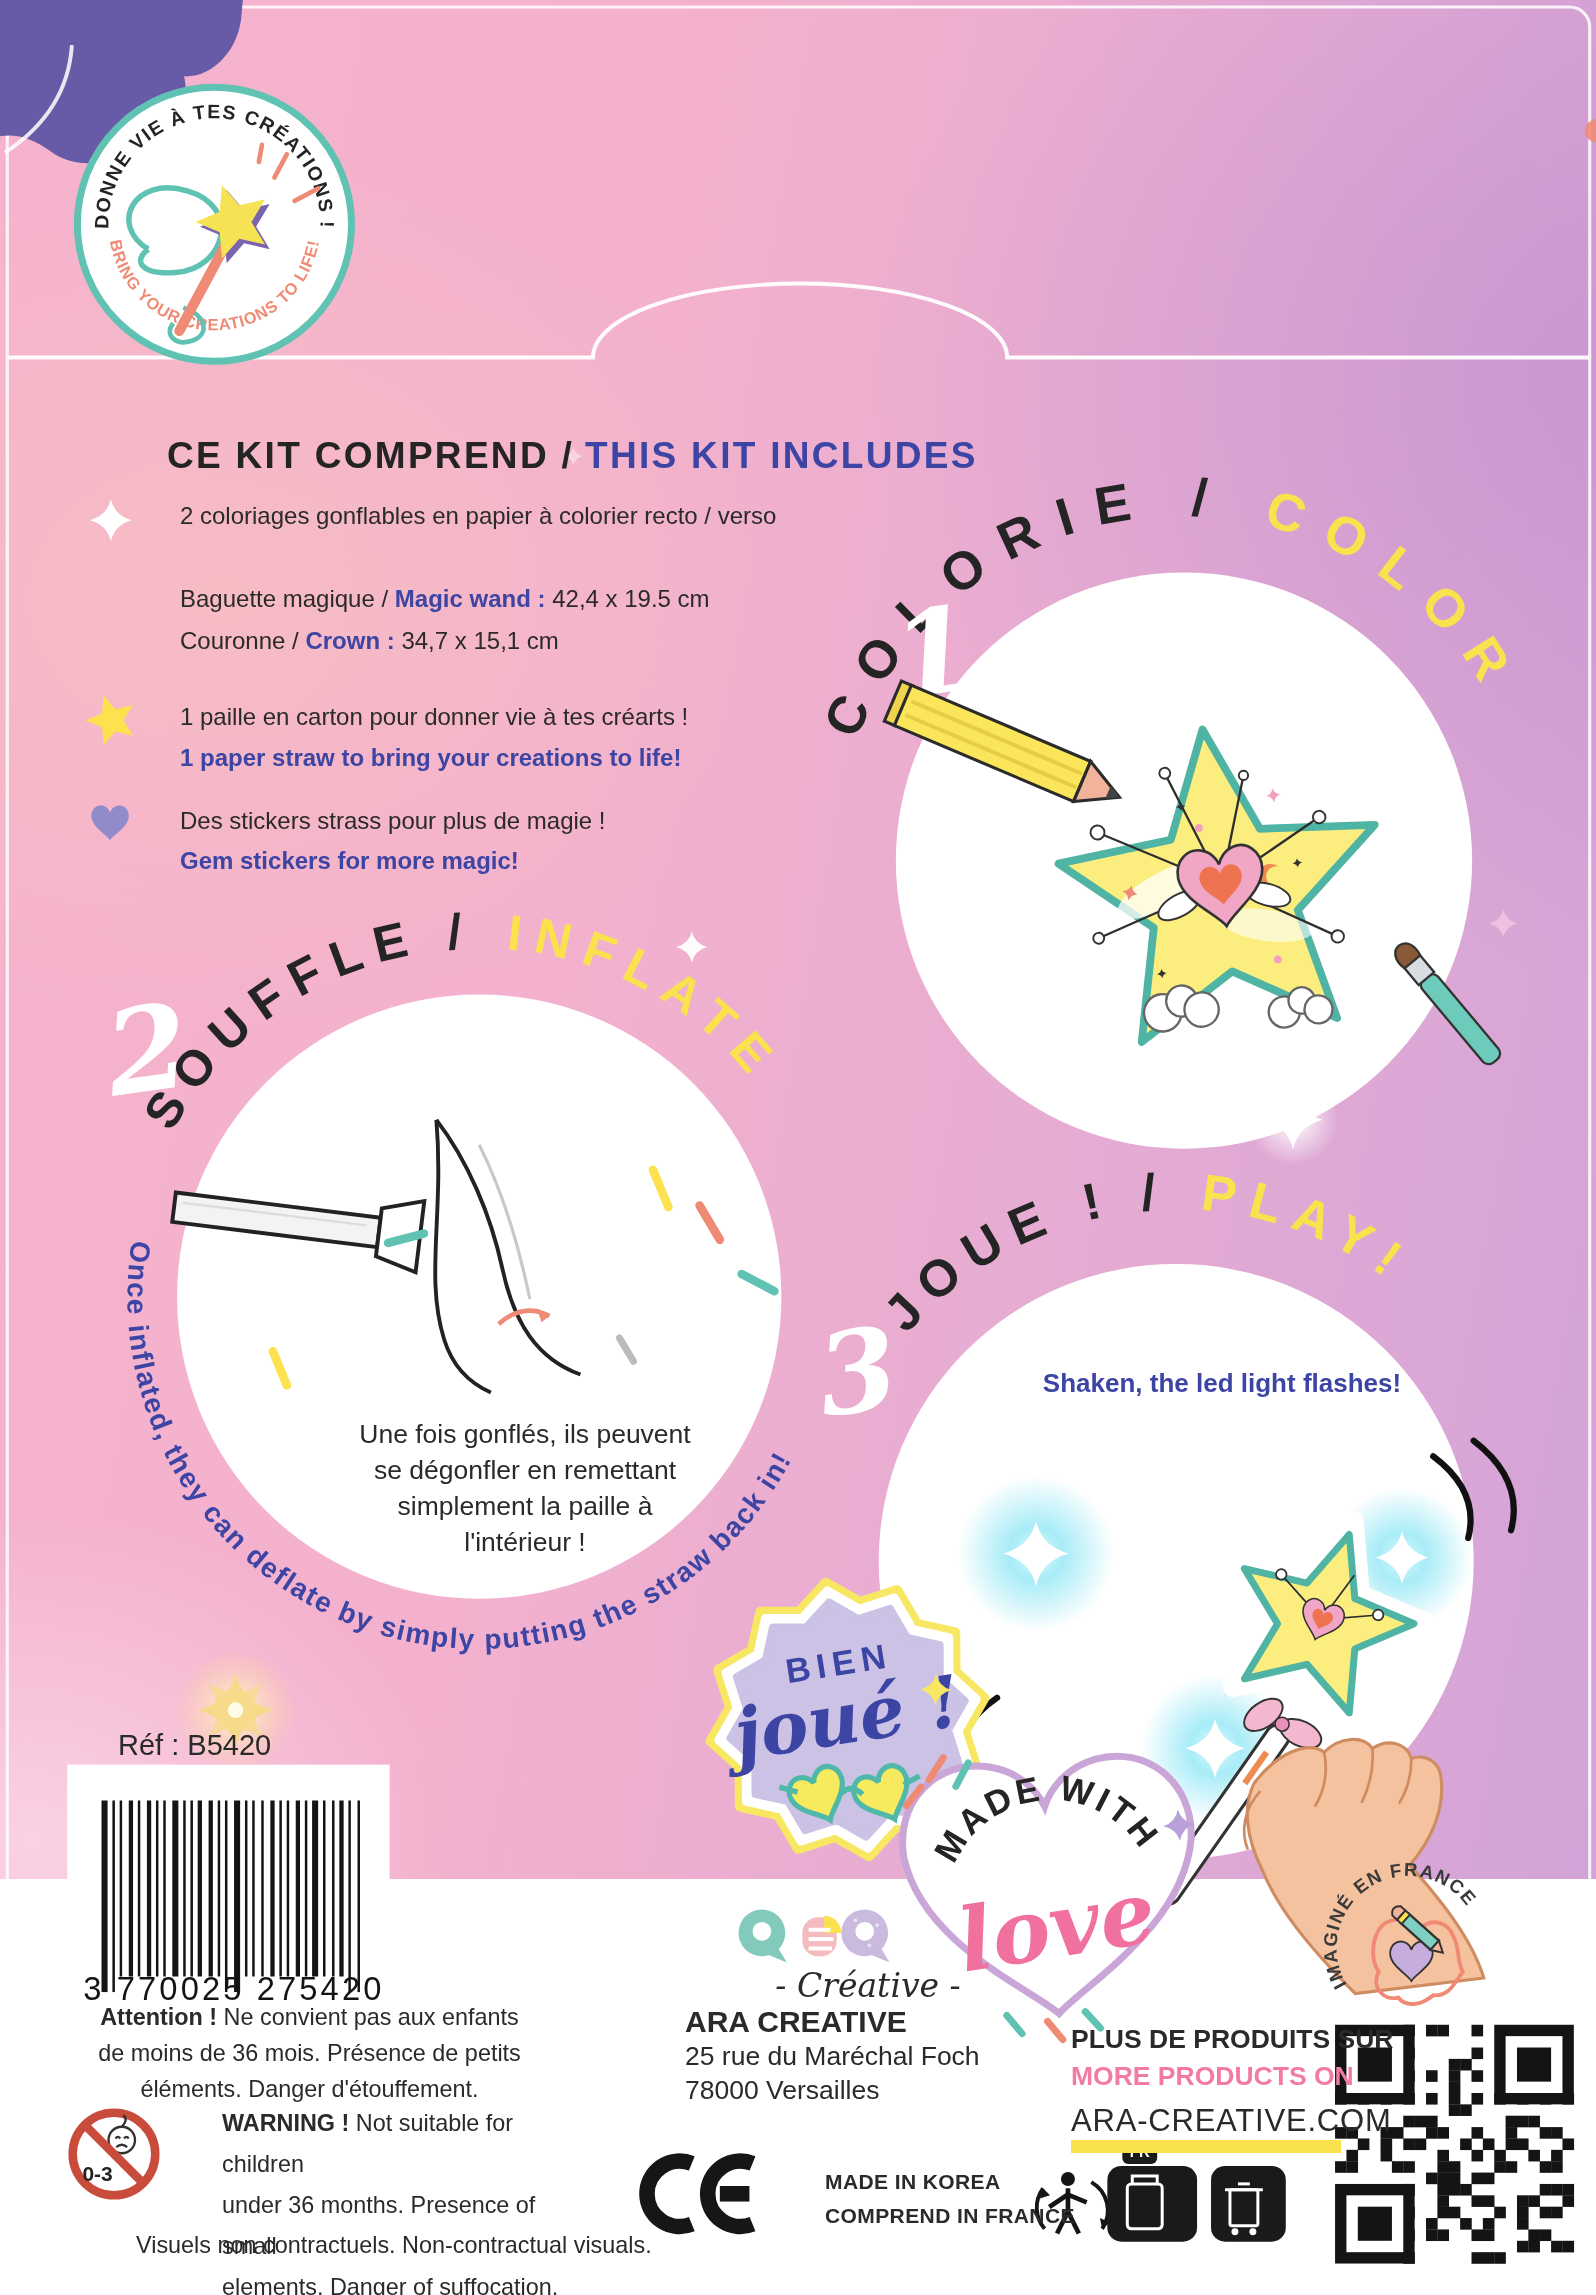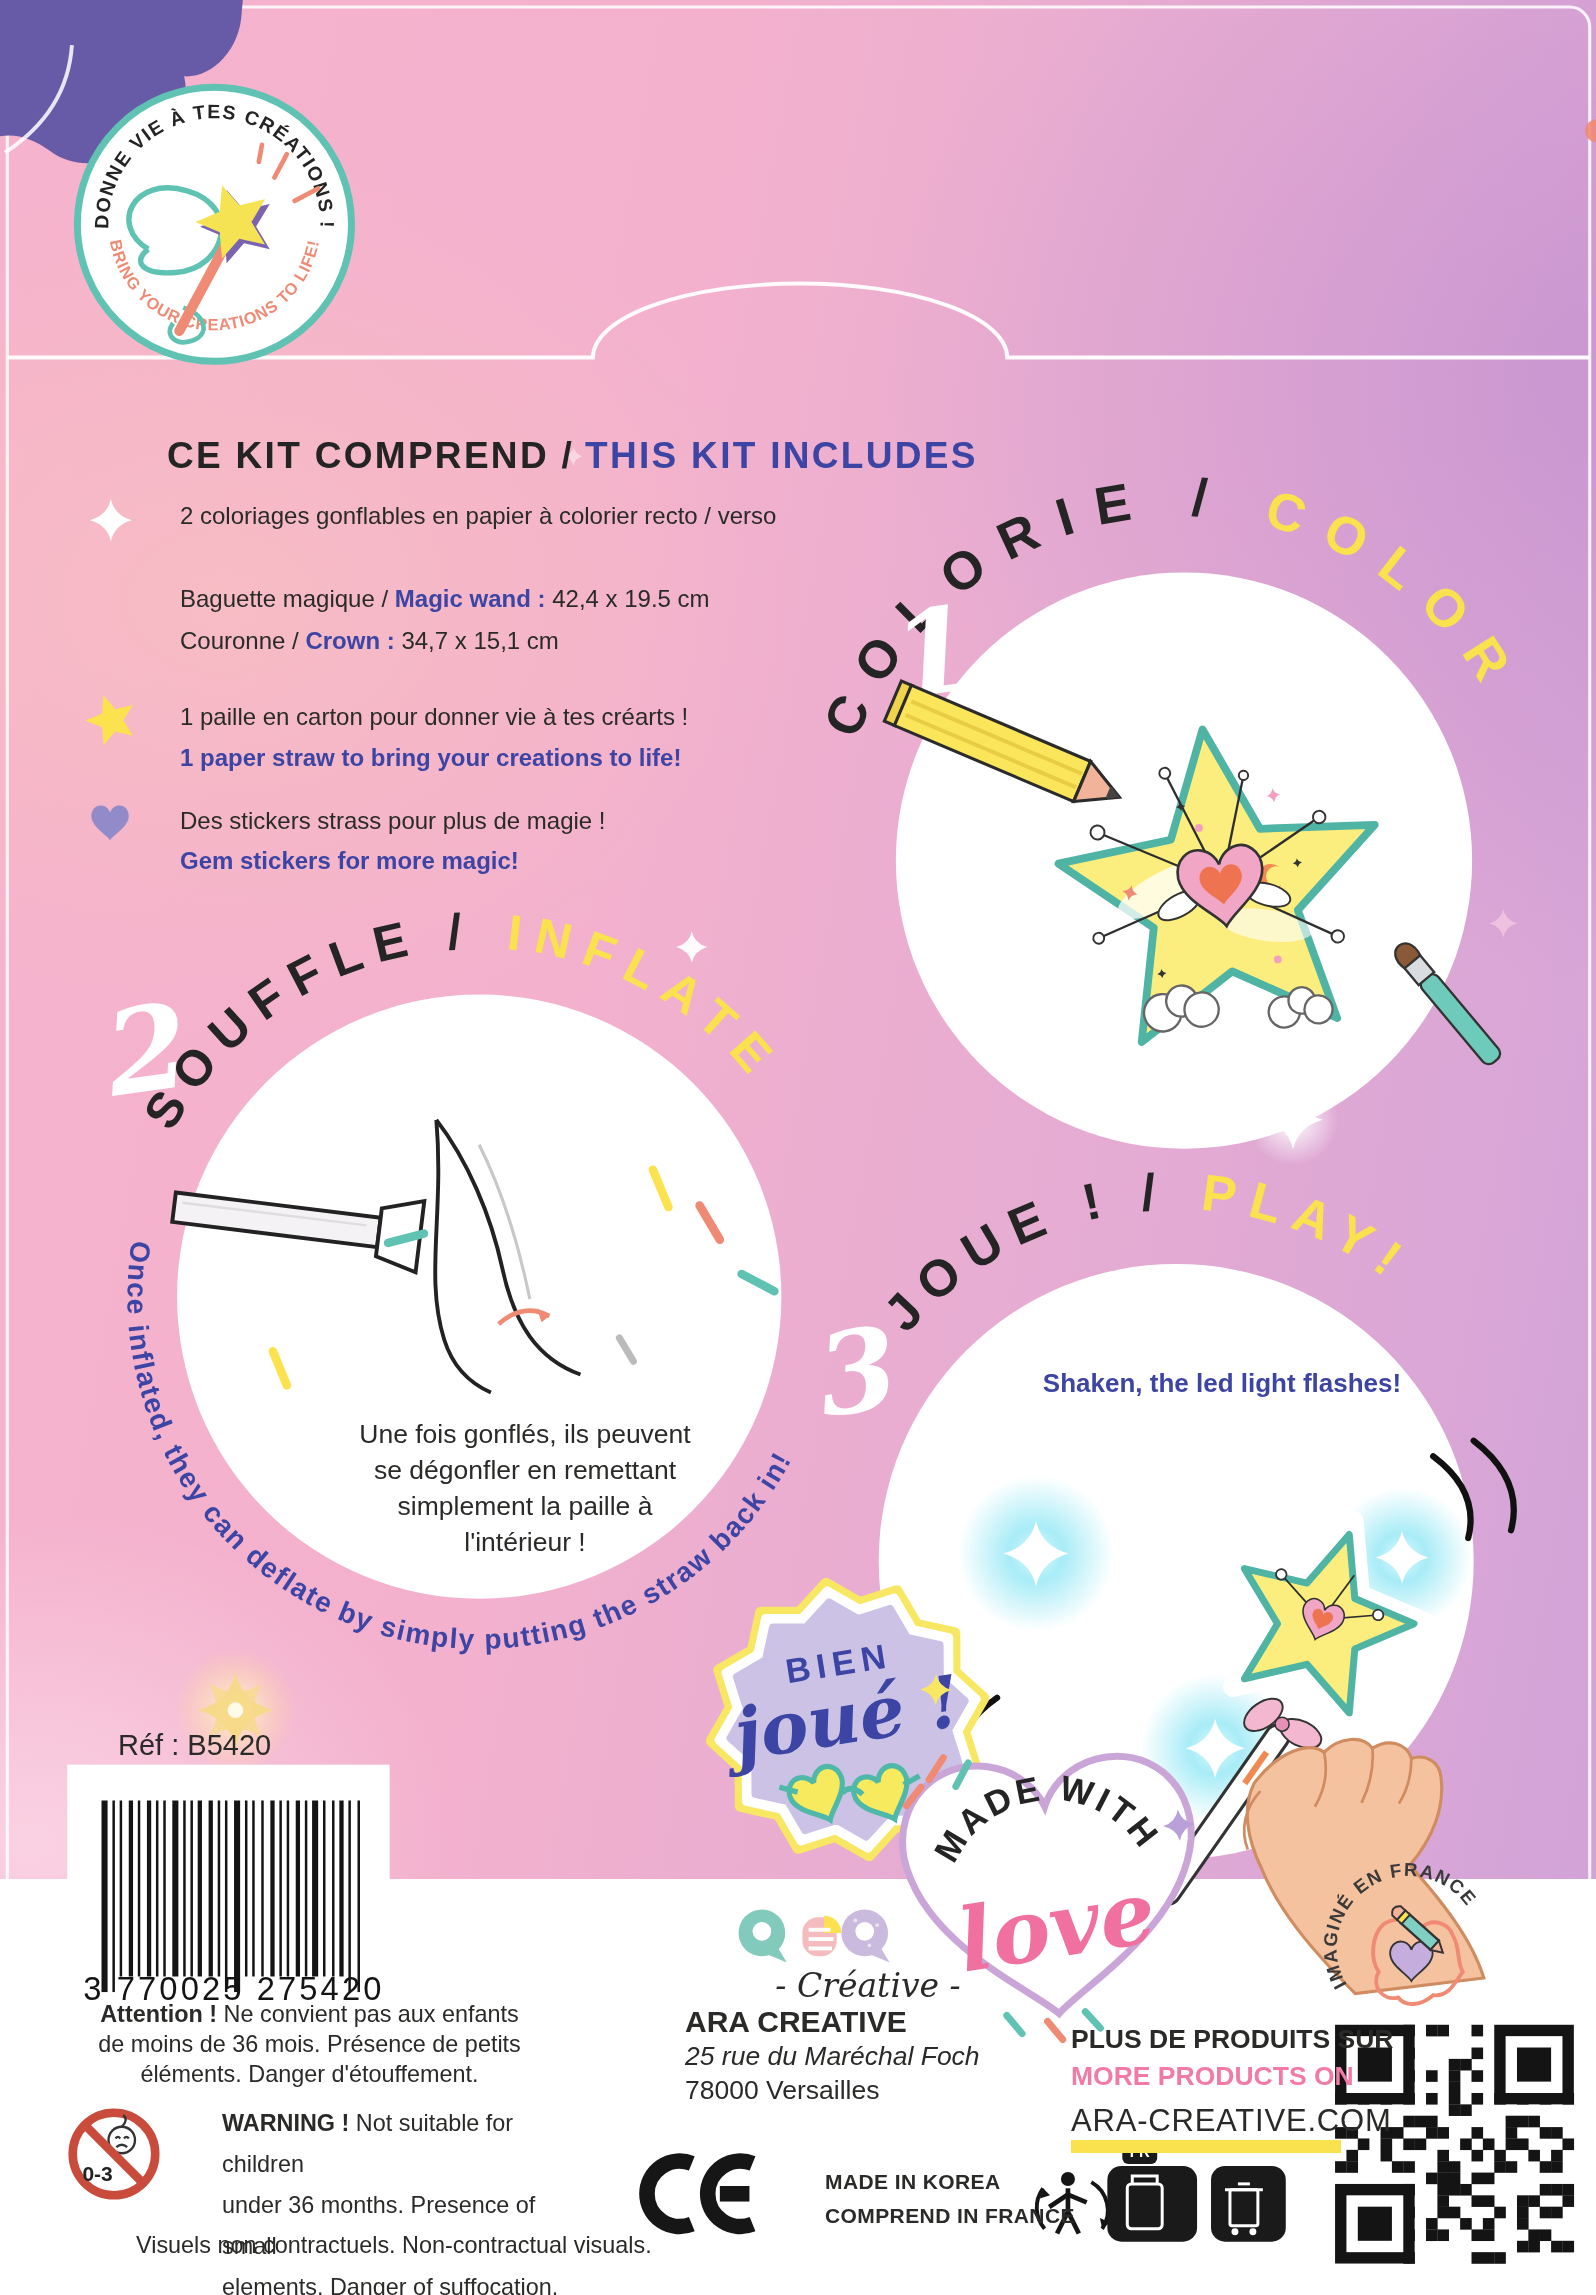--- a/index.html
+++ b/index.html
@@ -571,31 +571,31 @@
     <div class="tl en" style="left:134px;top:847px;">Gem stickers for more magic!</div>
 
     <div class="tl pre center" style="left:296px;top:1416px;width:366px;font-size:26.5px;line-height:36px;">Une fois gonflés, ils peuvent
 se dégonfler en remettant
 simplement la paille à
 l'intérieur !</div>
     <div class="tl center en" style="left:962px;top:1368px;width:428px;font-size:26px;">Shaken, the led light flashes!</div>
 
     <div class="tl" style="left:72px;top:1729px;font-size:29px;">Réf : B5420</div>
 
-    <div class="tl pre center" style="left:36px;top:1999px;width:455px;font-size:23.4px;line-height:30px;"><b>Attention !</b><span> Ne convient pas aux enfants
+    <div class="tl pre center" style="left:36px;top:1999px;width:455px;font-size:23.4px;line-height:36px;"><b>Attention !</b><span> Ne convient pas aux enfants
 de moins de 36 mois. Présence de petits
 éléments. Danger d'étouffement.</span></div>
     <div class="tl pre" style="left:176px;top:2103px;width:366px;font-size:23.4px;line-height:41px;"><b>WARNING !</b><span> Not suitable for children
 under 36 months. Presence of small
 elements. Danger of suffocation.</span></div>
     <div class="tl" style="left:90px;top:2232px;font-size:23.4px;">Visuels non contractuels.  Non-contractual visuals.</div>
 
     <div class="tl script" style="left:717px;top:1966px;width:210px;text-align:center;font-size:33px;">- Créative -</div>
     <div class="tl b" style="left:639px;top:2005px;font-size:30px;">ARA CREATIVE</div>
-    <div class="tl" style="left:639px;top:2041px;font-size:26.5px;font-style:italic;">25 rue du Maréchal Foch</div>
+    <div class="tl" style="left:639px;top:2041px;font-size:26.5px;">25 rue du Maréchal Foch</div>
     <div class="tl" style="left:639px;top:2075px;font-size:26.5px;">78000 Versailles</div>
     <div class="tl b" style="left:779px;top:2170px;font-size:21px;letter-spacing:0.4px;">MADE IN KOREA</div>
     <div class="tl b" style="left:779px;top:2204px;font-size:21px;letter-spacing:0.4px;">COMPREND IN FRANCE</div>
 
     <div class="tl b" style="left:1025px;top:2024px;font-size:26.5px;">PLUS DE PRODUITS SUR</div>
     <div class="tl b morepink" style="left:1025px;top:2061px;font-size:26.5px;">MORE PRODUCTS ON</div>
     <div class="tl" style="left:1025px;top:2103px;font-size:31px;letter-spacing:0.8px;">ARA-CREATIVE.COM</div>
     <div class="ybar" style="left:1025px;top:2140px;"></div>
   </div>
 </div>

